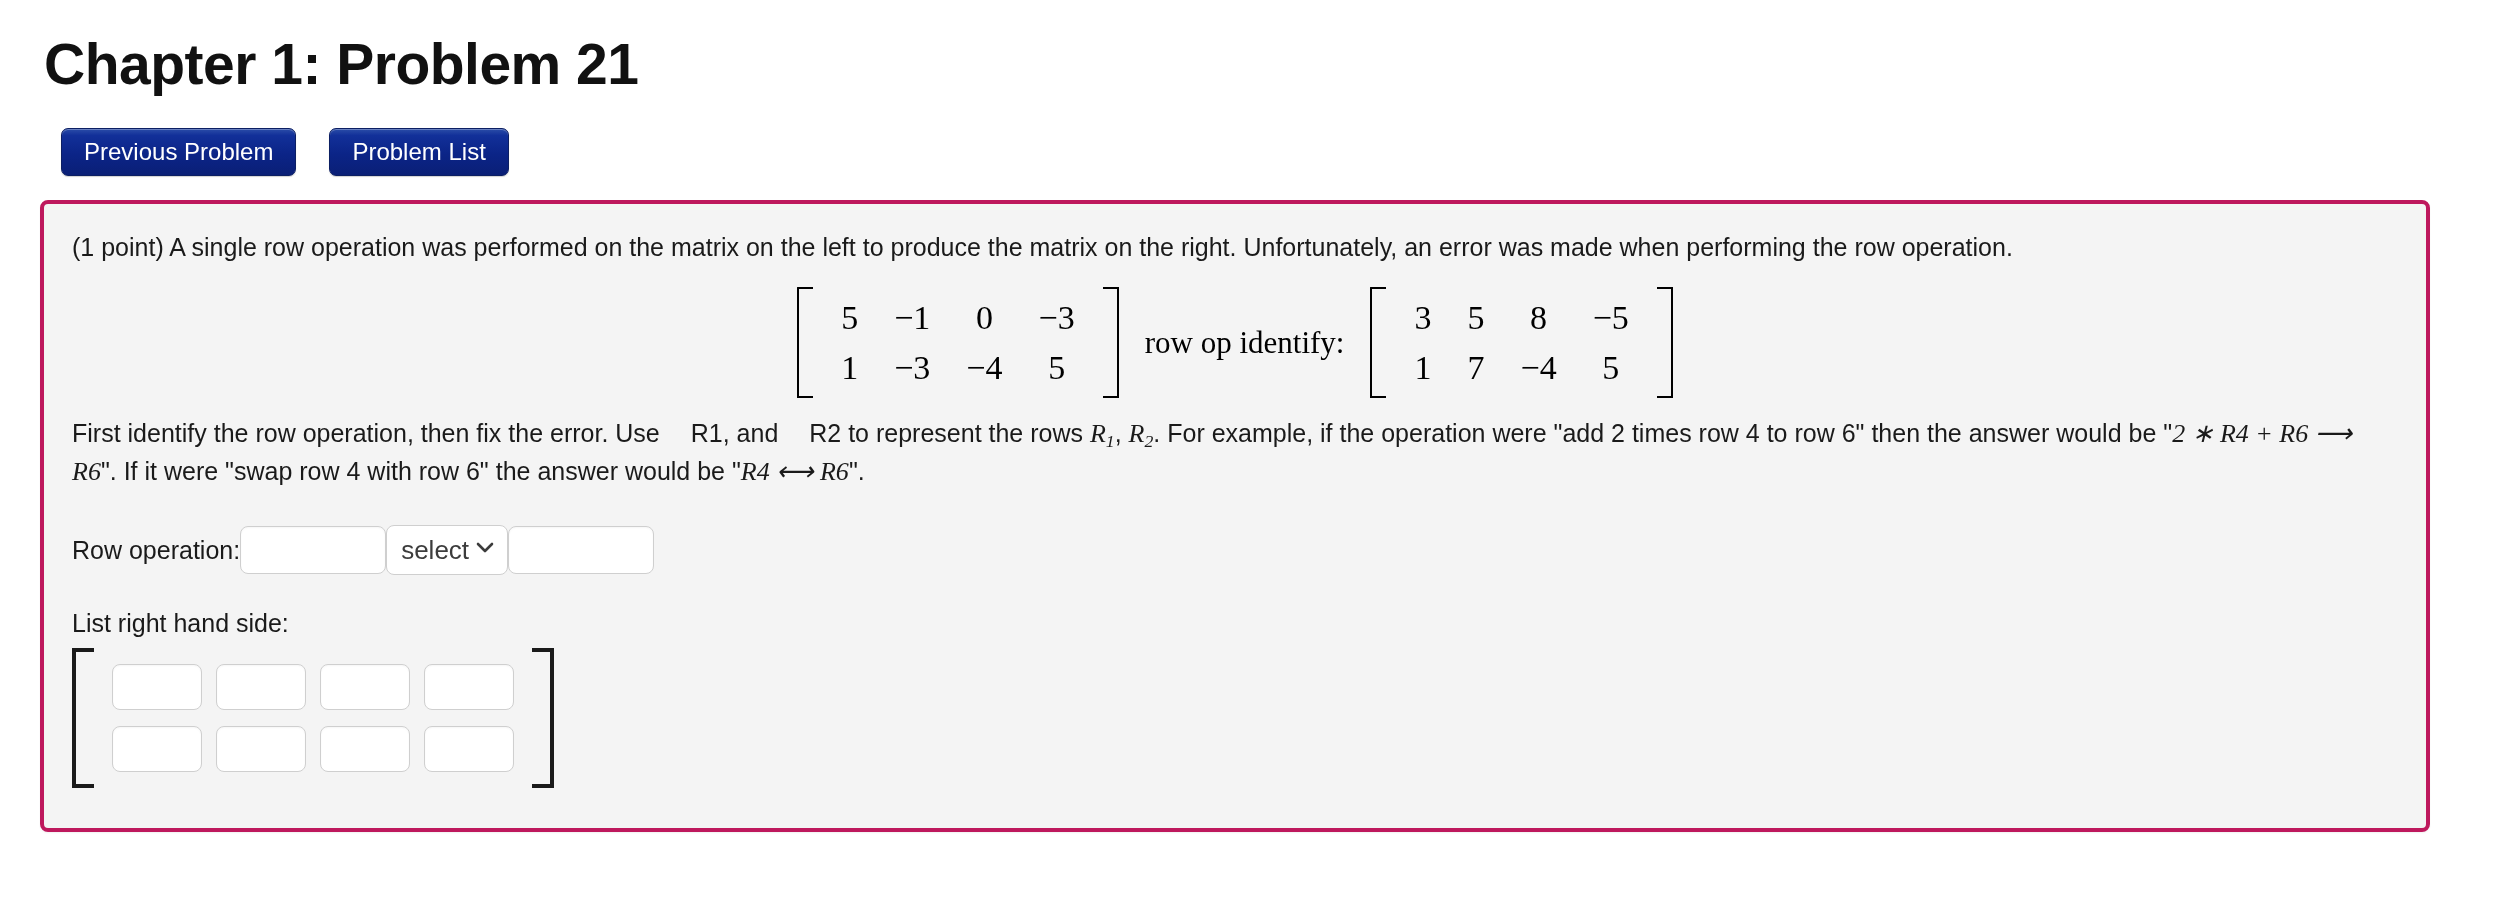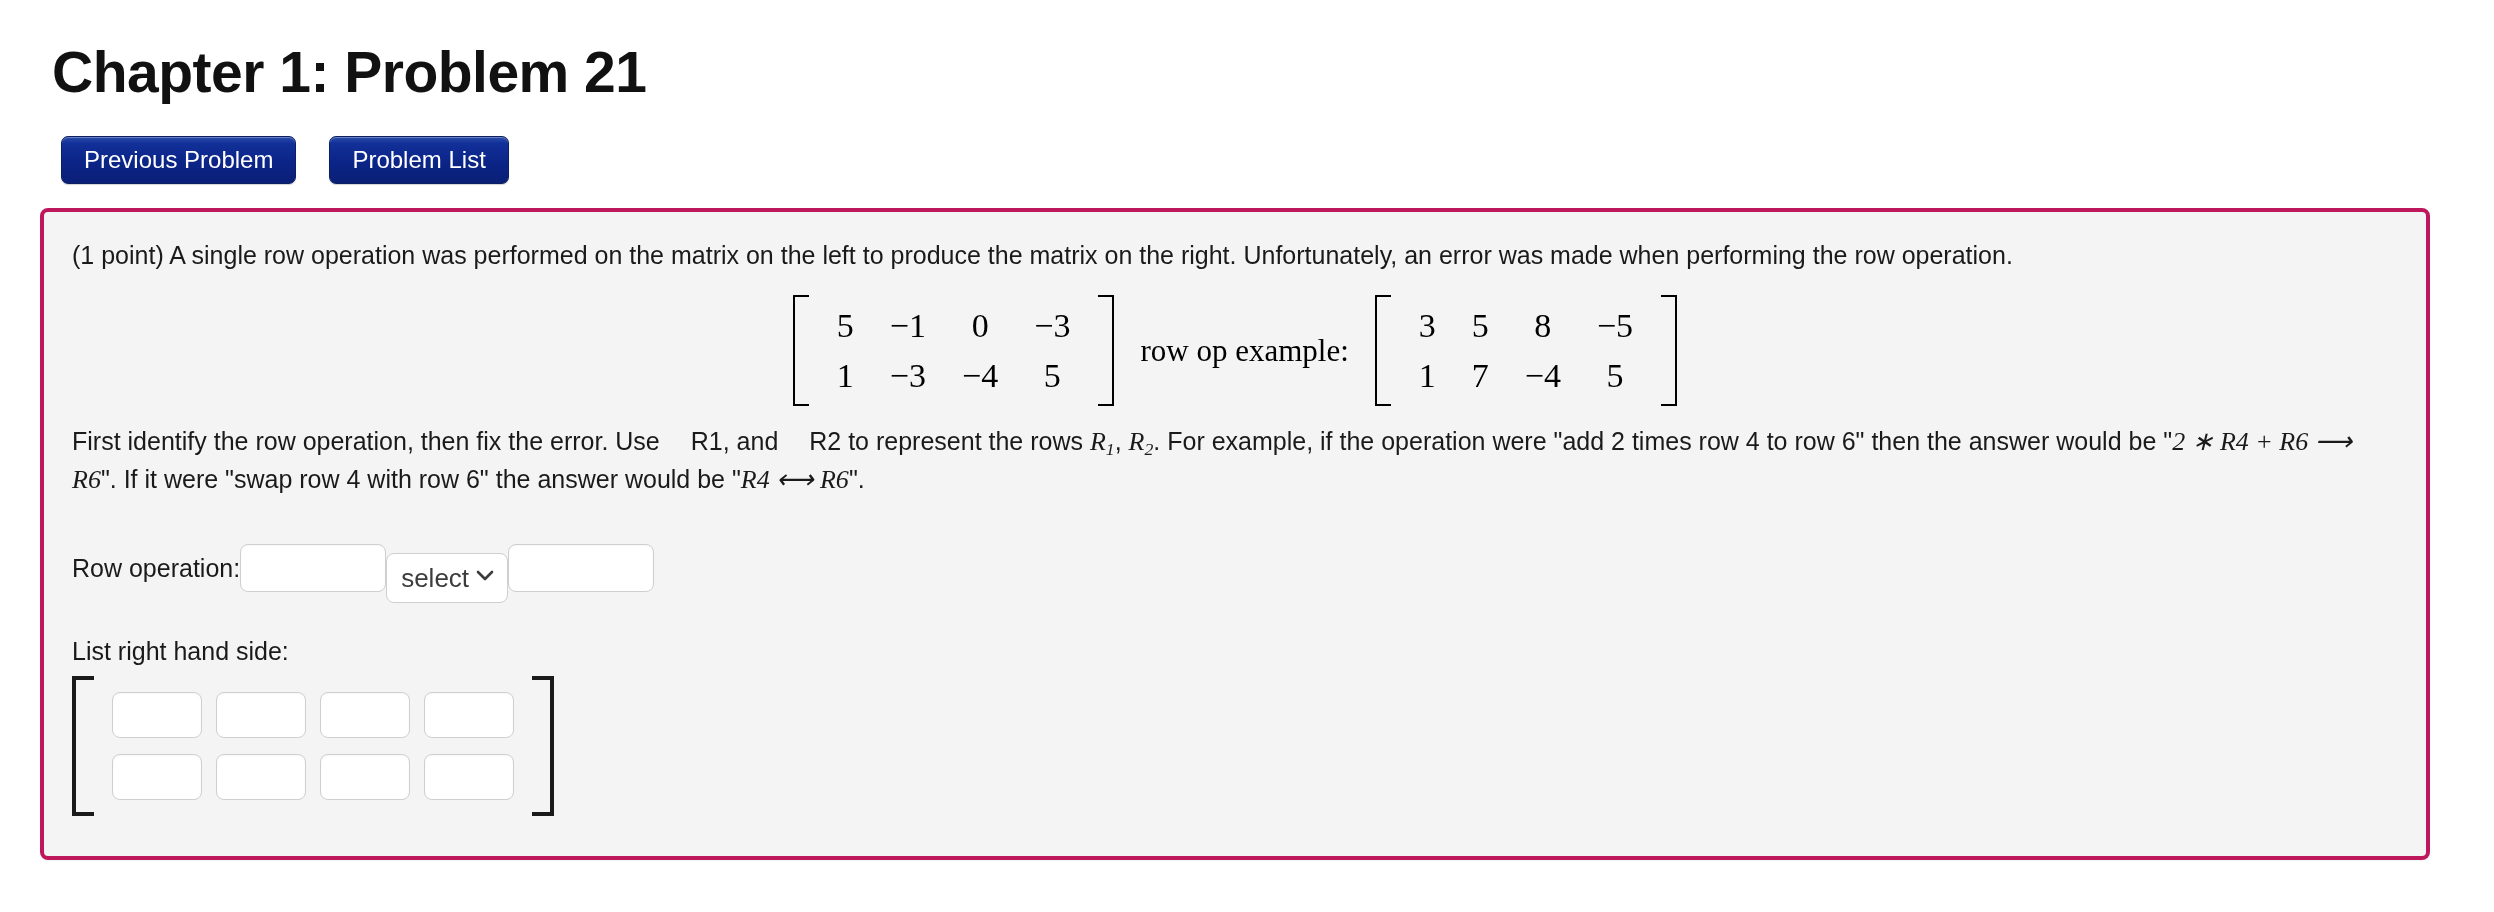--- a/index.html
+++ b/index.html
@@ -17,21 +17,21 @@
   .page {
     padding: 0 40px;
     box-sizing: border-box;
   }
 
   
   .page-title {
     font-size: 57px;
     font-weight: bold;
     letter-spacing: -0.5px;
-    margin: 12px;
+    margin: 4px;
     padding-top: 28px;
     line-height: 1.15;
     color: #111111;
   }
 
   
   .button-bar {
     display: flex;
     gap: 12px;
     margin-top: 30px;
@@ -154,21 +154,20 @@
     font-size: 24px;
     font-family: "Liberation Sans", sans-serif;
     padding: 0 10px;
     box-sizing: border-box;
     outline: none;
     color: #222;
   }
   .select-wrap {
     position: relative;
     display: inline-block;
-    margin-top: 20px;
   }
   .select-box {
     display: inline-flex;
     align-items: center;
     height: 50px;
     min-width: 122px;
     padding: 0 38px 0 14px;
     border: 1px solid #cfcfcf;
     border-radius: 8px;
     background: #ffffff;
@@ -259,21 +258,21 @@
           <div class="matrix-cell">0</div>
           <div class="matrix-cell">−3</div>
           <div class="matrix-cell">1</div>
           <div class="matrix-cell">−3</div>
           <div class="matrix-cell">−4</div>
           <div class="matrix-cell">5</div>
         </div>
         <div class="bracket bracket-right"></div>
       </div>
 
-      <div class="rowop-label">row op example:</div>
+      <div class="rowop-label">row op identify:</div>
 
       <div class="matrix">
         <div class="bracket bracket-left"></div>
         <div class="matrix-grid" style="grid-template-columns: repeat(4, auto);">
           <div class="matrix-cell">3</div>
           <div class="matrix-cell">5</div>
           <div class="matrix-cell">8</div>
           <div class="matrix-cell">−5</div>
           <div class="matrix-cell">1</div>
           <div class="matrix-cell">7</div>

